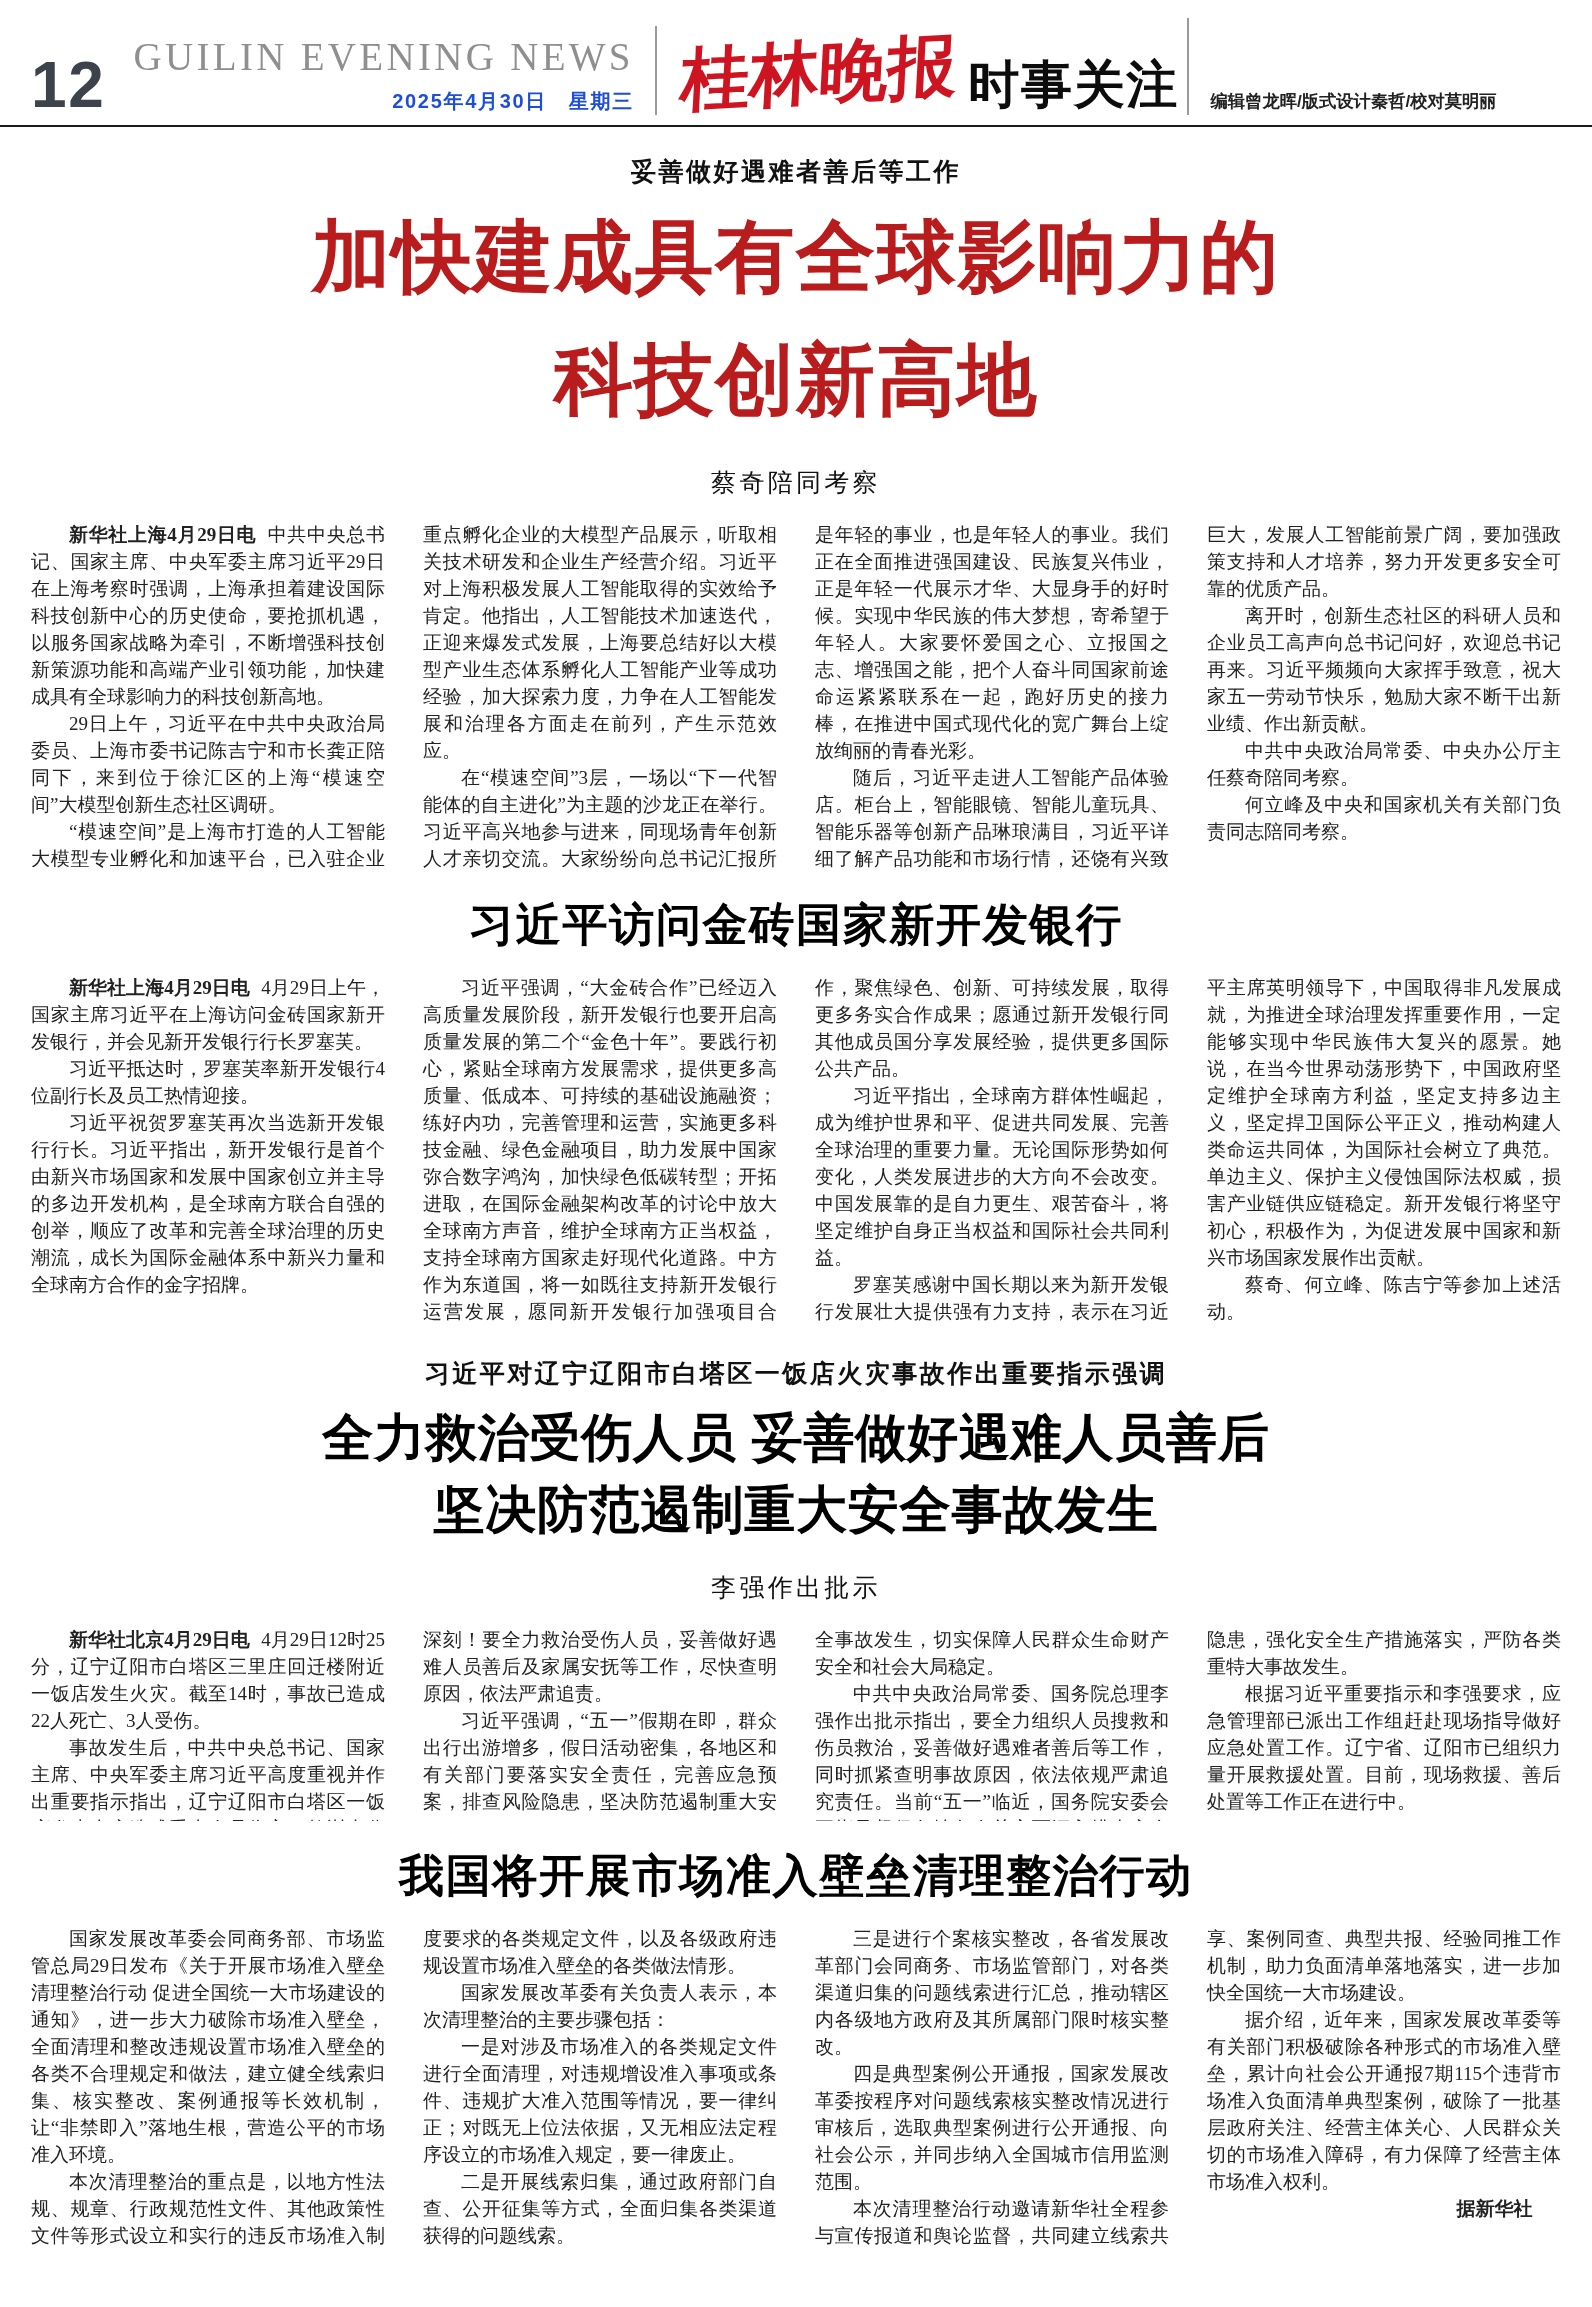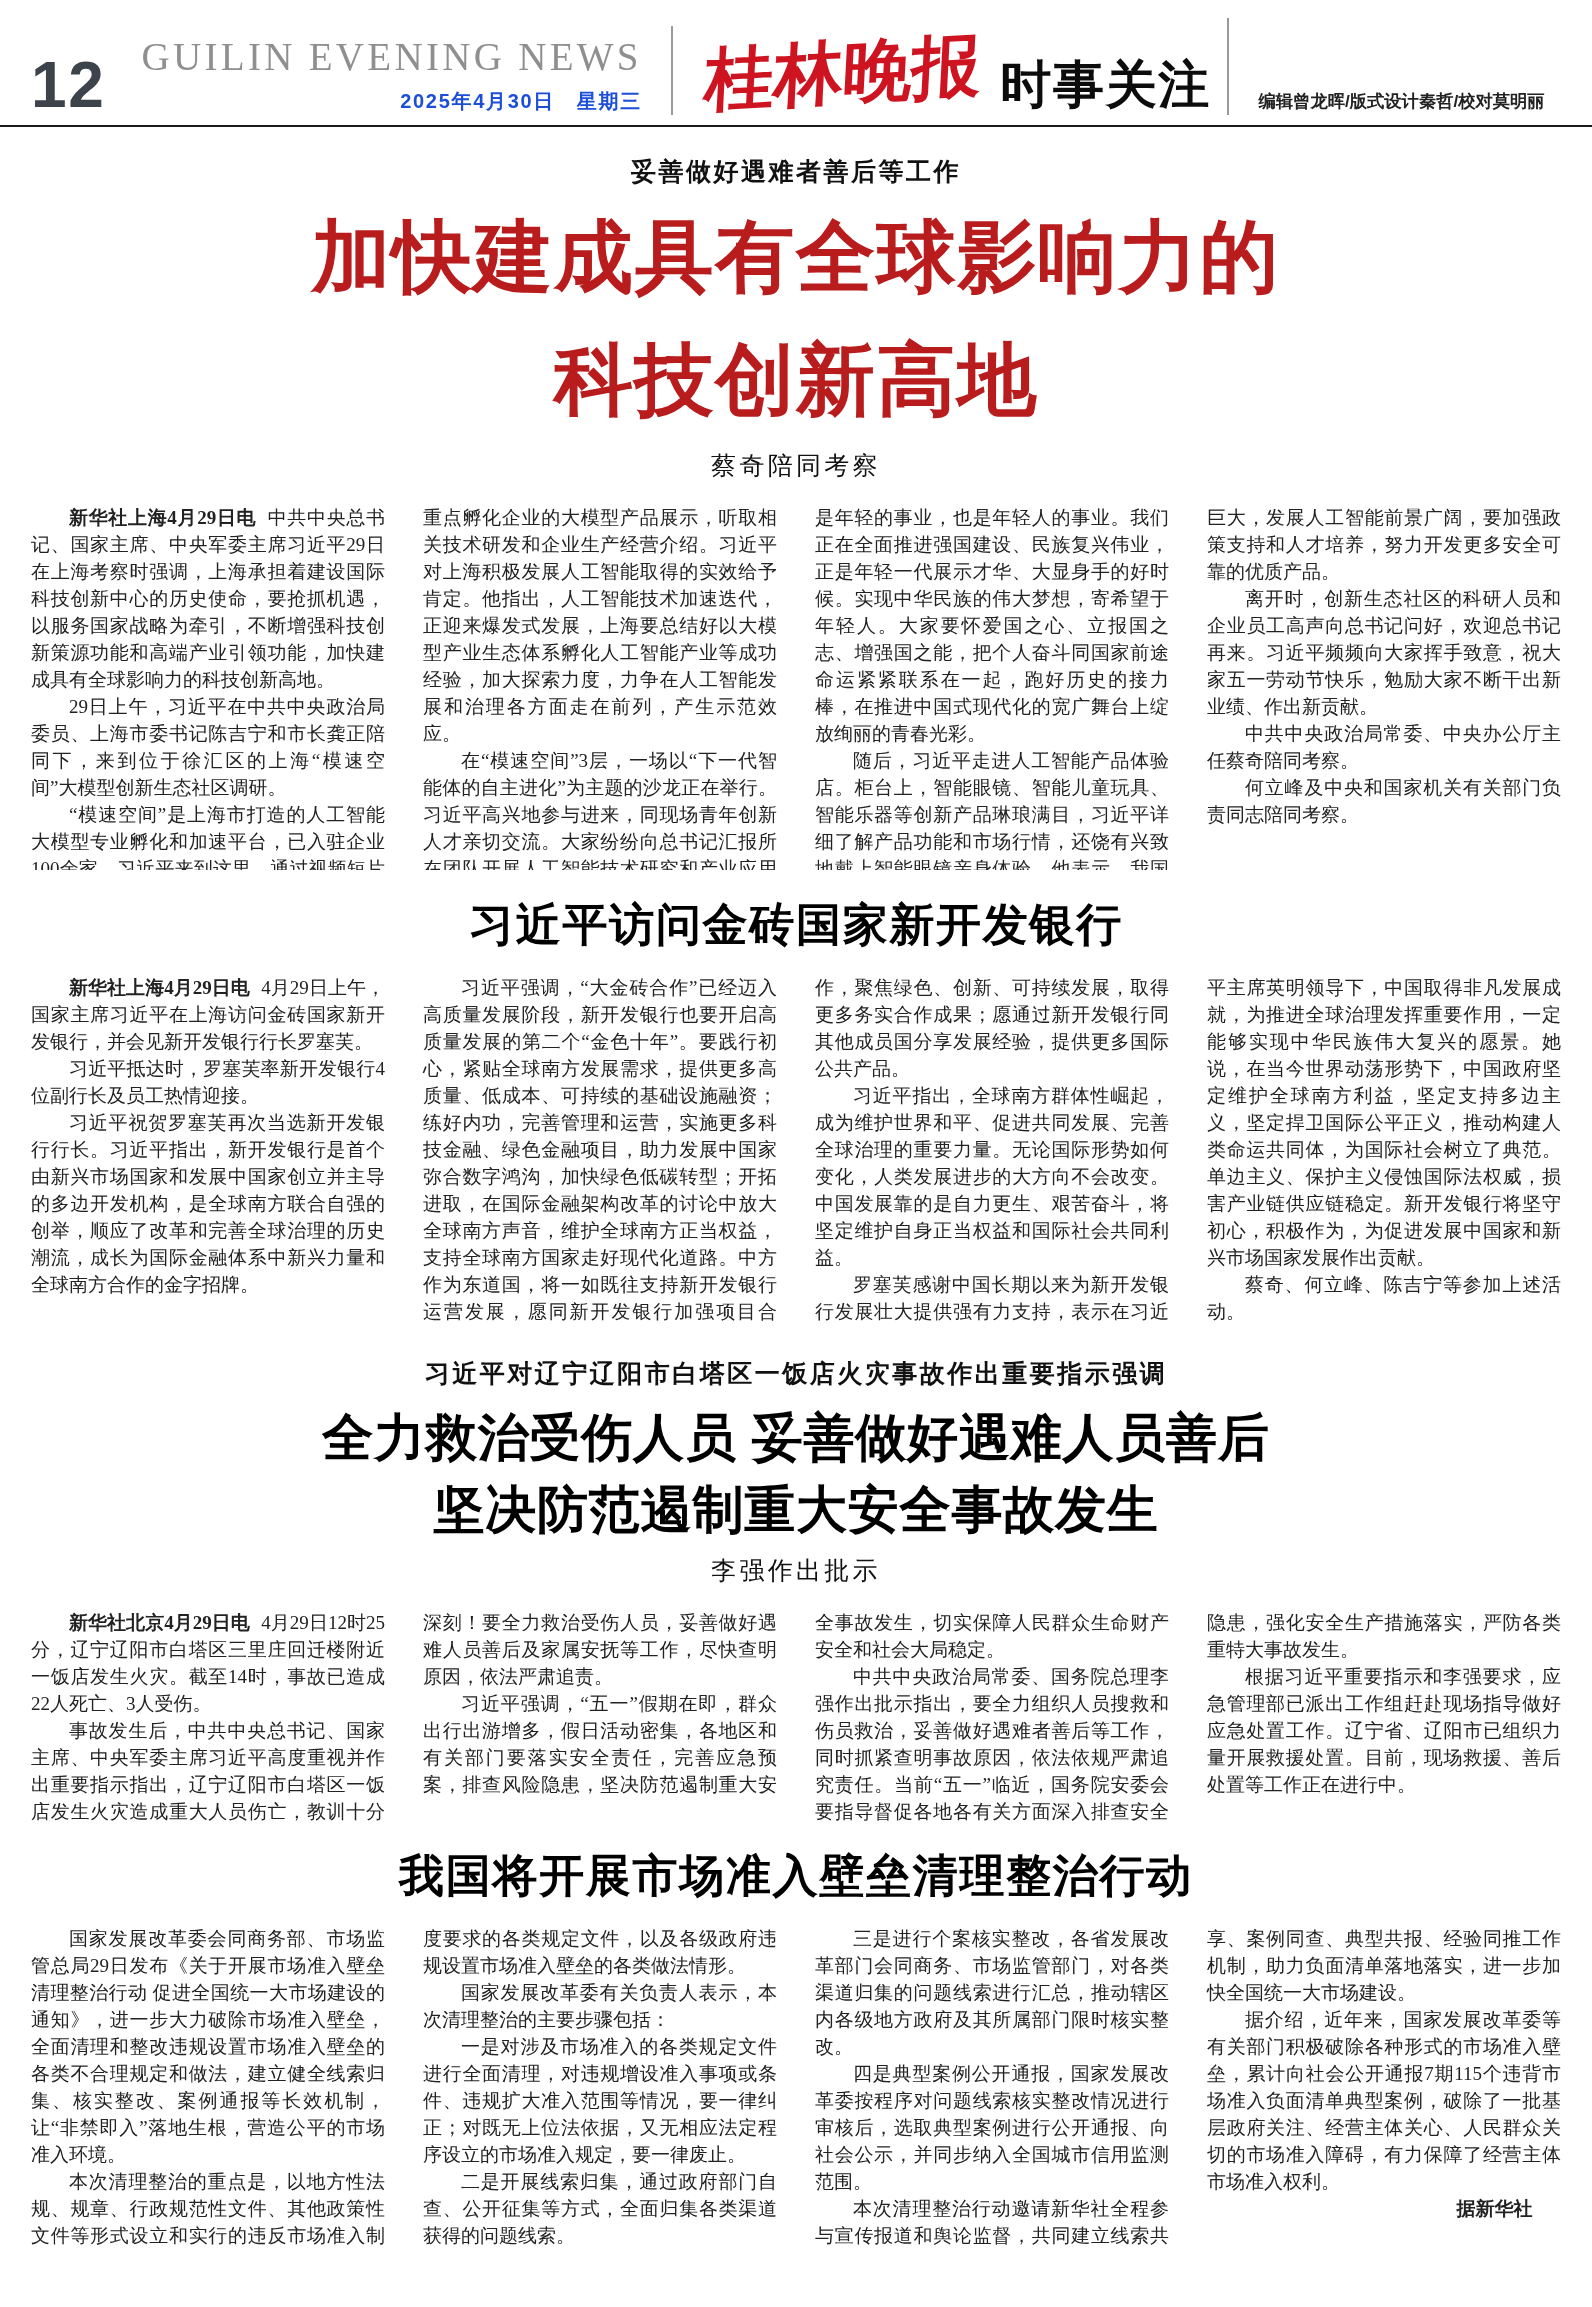--- a/index.html
+++ b/index.html
@@ -2,21 +2,21 @@
 <html style="font-size:13.2px"><head>
 <meta charset="utf-8">
 <style>
   html,body{margin:0;padding:0;background:#ffffff;}
   body{width:1592px;height:2307px;overflow:hidden;color:#1c1c1c;
        font-family:"Liberation Serif","DejaVu Serif",serif;}
   .page{width:1592px;height:2307px;position:relative;}
 
   
   .hdr{display:flex;align-items:flex-end;height:97px;padding:18px 31px 10px 31px;
-       border-bottom:2.5px solid #1a1a1a;gap:8px;}
+       border-bottom:2.5px solid #1a1a1a;}
   .pagenum{font-family:"Liberation Sans","DejaVu Sans",sans-serif;font-weight:bold;
            font-size:64px;line-height:0.9;color:#3d434b;letter-spacing:1.7px;}
   .mast{margin-left:28px;display:flex;flex-direction:column;align-items:flex-end;text-align:right;}
   .mast-en{font-size:39px;color:#8f8f8f;letter-spacing:3.3px;line-height:1.0;white-space:nowrap;}
   .mast-date{font-family:"Liberation Sans","DejaVu Sans",sans-serif;font-weight:bold;
              font-size:20px;color:#1d4ed8;margin-top:11.6px;letter-spacing:1.7px;}
   .vline{width:1.7px;background:#9a9a9a;height:89px;margin:0 21.5px;}
   .vline2{width:1.7px;background:#9a9a9a;height:97px;margin:0 21.5px 0 8.3px;}
   .logo{font-size:69px;font-weight:bold;color:#ce1420;line-height:1.0;
         transform:rotate(-3deg) skewX(-6deg);white-space:nowrap;padding:0 5px 6.6px 1.7px;}
@@ -36,21 +36,21 @@
           font-weight:bold;font-size:25px;color:#111;margin-top:28px;letter-spacing:2.5px;}
   .hl-xl{text-align:center;font-family:"Liberation Sans","DejaVu Sans",sans-serif;
          font-weight:700;font-size:79px;color:#b91c1c;line-height:1.55;letter-spacing:1.7px;
          margin-top:8.3px;}
   .hl-l{text-align:center;font-family:"Liberation Sans","DejaVu Sans",sans-serif;
         font-weight:900;font-size:51px;color:#000;line-height:1.42;letter-spacing:0.8px;
         margin-top:11.6px;}
   .hl-m{text-align:center;font-family:"Liberation Sans","DejaVu Sans",sans-serif;
         font-weight:900;font-size:45px;color:#000;line-height:1.2;margin-top:28px;
         letter-spacing:1.7px;}
-  .subtitle{text-align:center;font-size:25px;color:#111;margin-top:8px;letter-spacing:3.3px;}
+  .subtitle{text-align:center;font-size:25px;color:#111;margin-top:25px;letter-spacing:3.3px;}
   .body-cols{flex:1;margin-top:21.5px;column-count:4;column-gap:38px;overflow:hidden;
              text-align:justify;font-size:19px;line-height:27px;color:#222;}
   .body-cols p{margin:0;text-indent:2em;}
   .dateline{font-weight:bold;margin-right:0.6em;}
   .credit{text-align:right;font-weight:bold;text-indent:0 !important;padding-right:1.5em;}
 </style>
 </head>
 <body>
 
 <div class="page">

